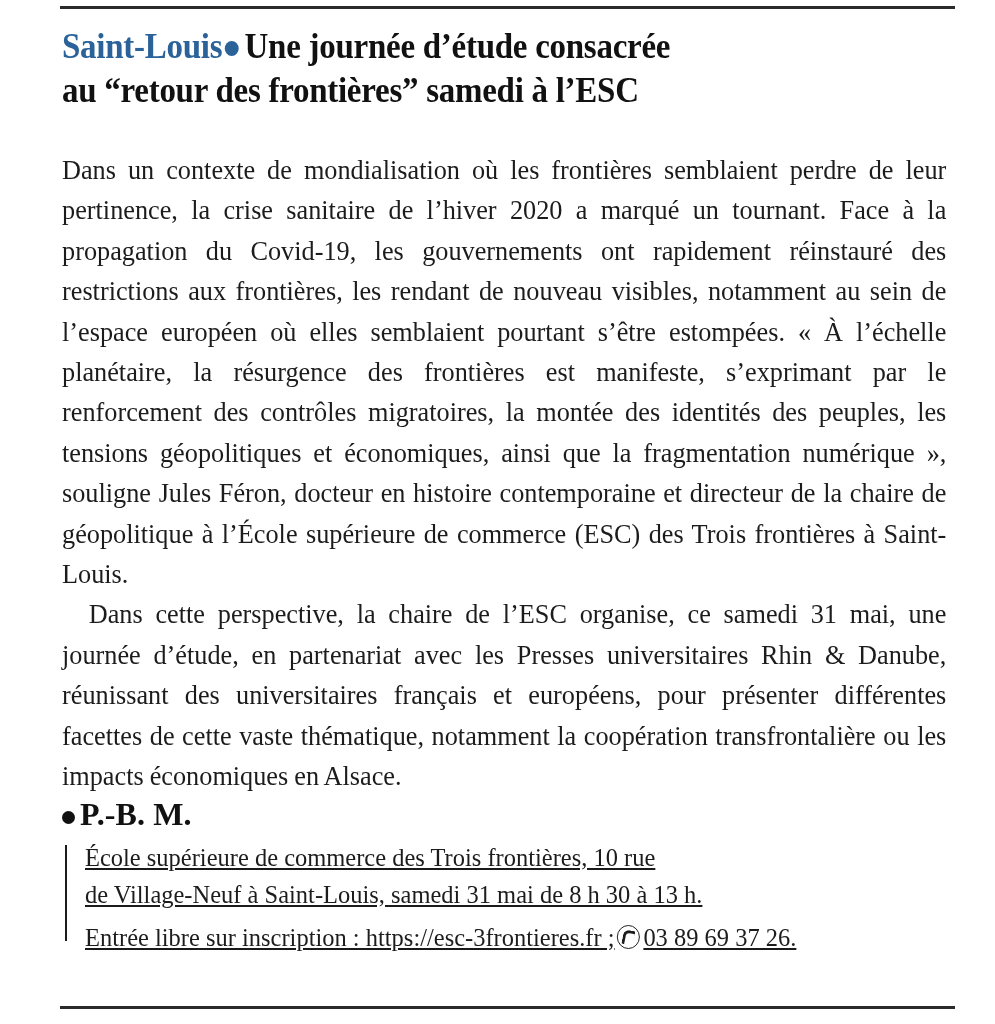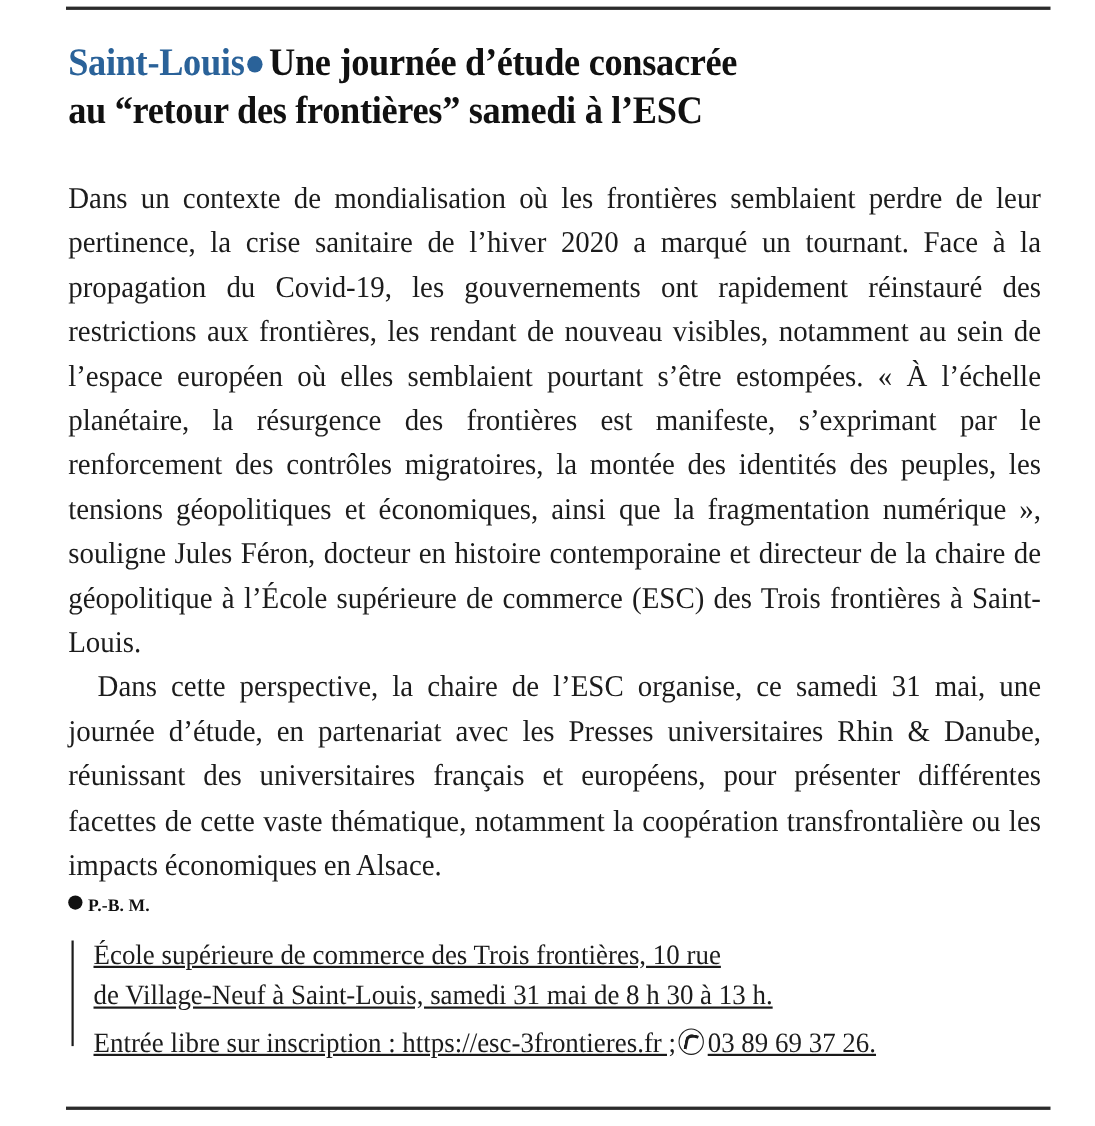--- a/index.html
+++ b/index.html
@@ -39,21 +39,21 @@
     top: 1006px;
     width: 895px;
     height: 3px;
     background: #2b2b2b;
   }
 
   
   .column {
     position: absolute;
     left: 62px;
-    top: 34px;
+    top: 24px;
     width: 885px;
   }
 
   
   .headline {
     margin: 0;
     font-family: "Liberation Serif", "DejaVu Serif", serif;
     font-weight: bold;
     font-size: 35.5px;
     line-height: 44px;
@@ -92,21 +92,21 @@
     width: 926px;
     word-spacing: -0.6px;
   }
   .para + .para {
     text-indent: 28px;
   }
 
   
   .byline {
     margin: 1px 0 0 0;
-    font-size: 16px;
+    font-size: 32px;
     line-height: 32px;
     font-weight: bold;
     color: #111111;
     letter-spacing: 0.1px;
   }
   .byline-bullet {
     display: inline-block;
     width: 13px;
     height: 13px;
     border-radius: 50%;

